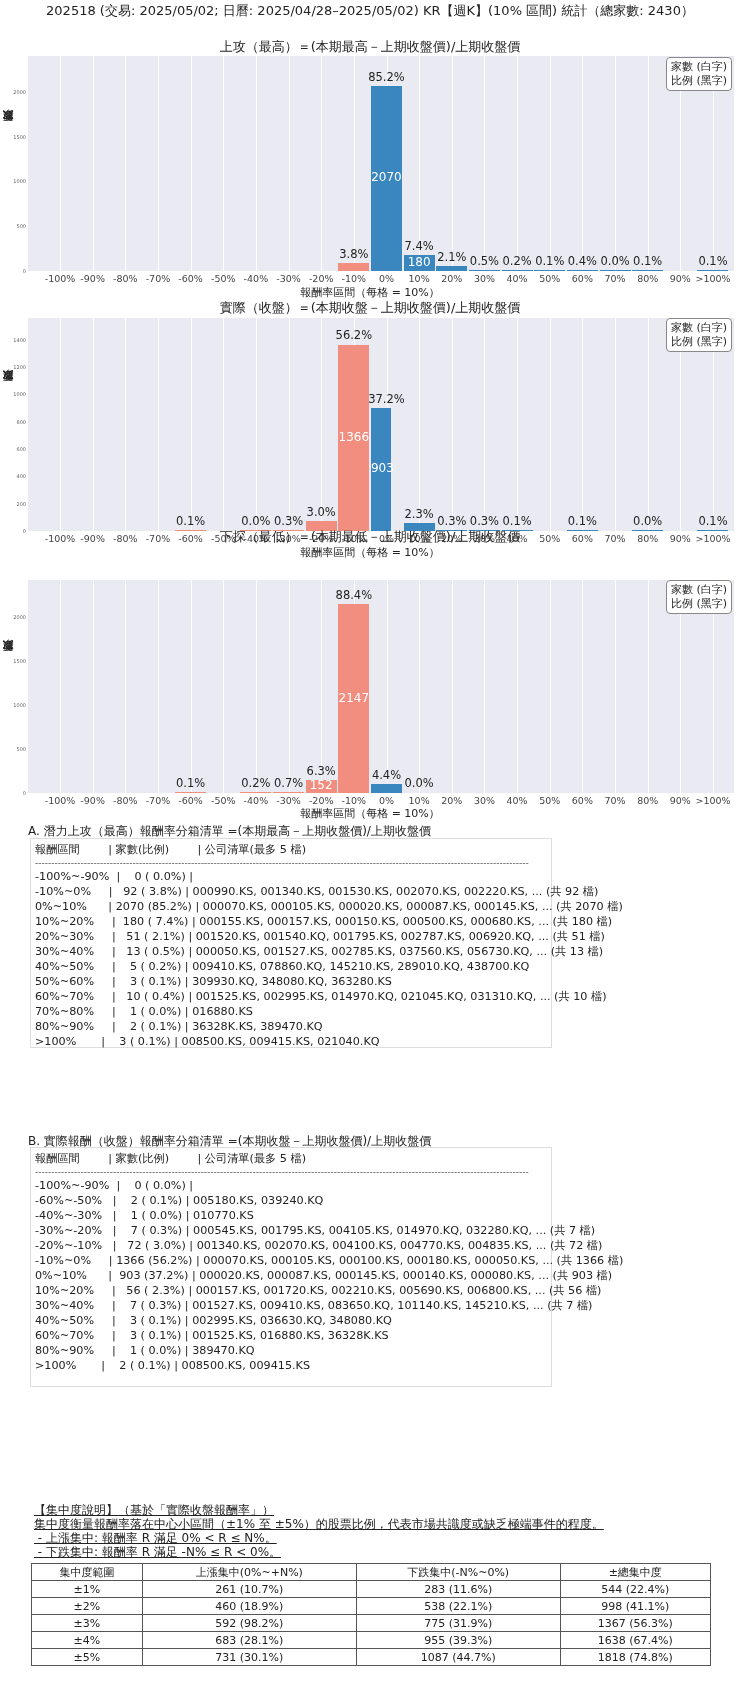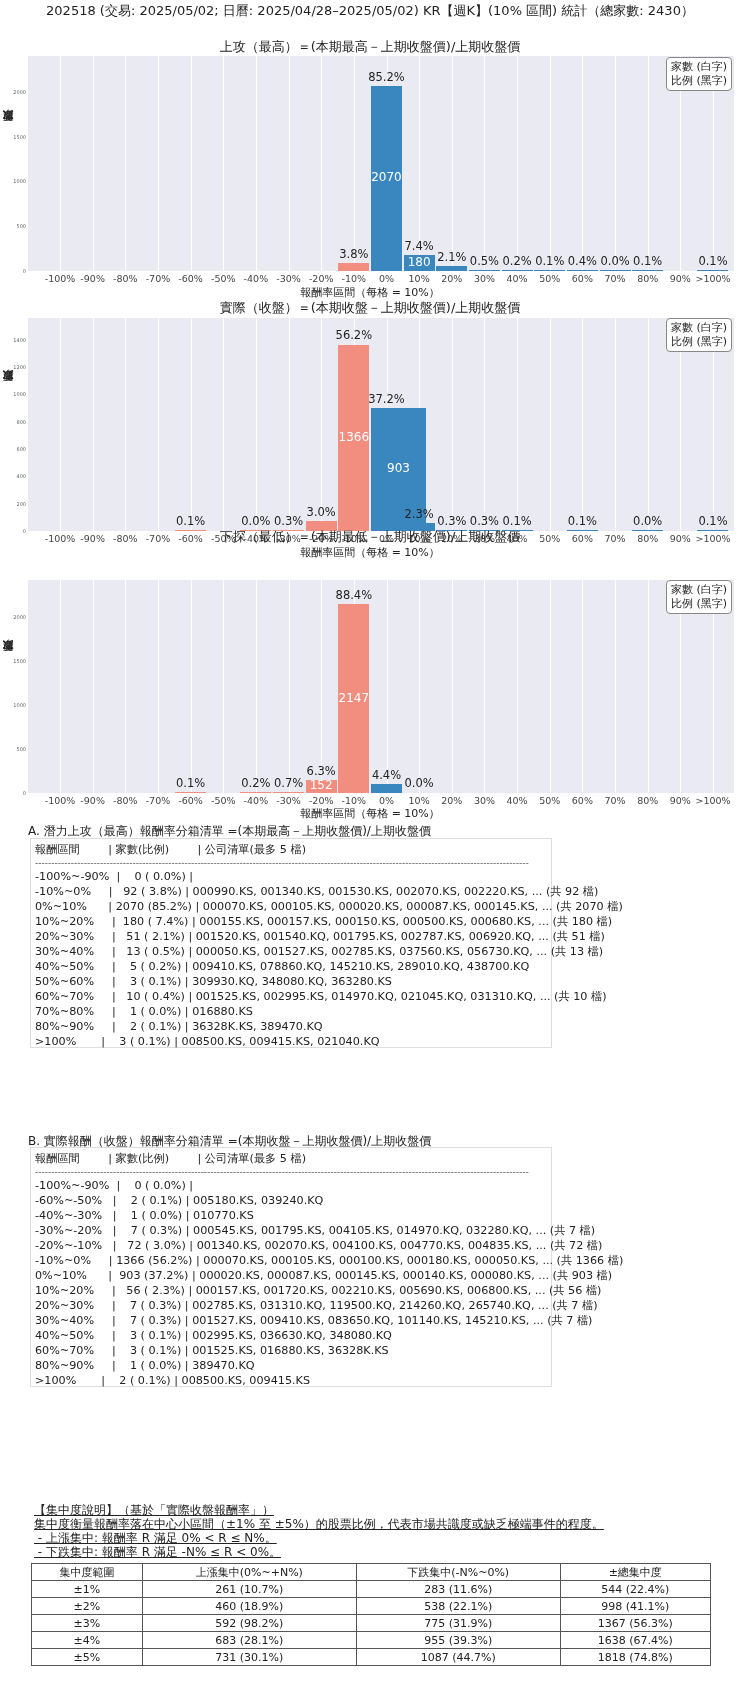--- a/index.html
+++ b/index.html
@@ -146,21 +146,21 @@
       <div class="vgrid" style="left: 619.7px;"></div>
       <div class="vgrid" style="left: 652.35px;"></div>
       <div class="vgrid" style="left: 685px;"></div>
       <div class="bar neg" style="left: 147.075px; width: 31px; height: 1.5px;"></div>
       <div class="bar neg" style="left: 212.375px; width: 31px; height: 1.5px;"></div>
       <div class="bar neg" style="left: 245.025px; width: 31px; height: 1.5px;"></div>
       <div class="bar neg" style="left: 277.675px; width: 31px; height: 9.83077px;"></div>
       <div class="bar neg" style="left: 310.325px; width: 31px; height: 186.512px;">
         <div class="bar-count" style="top: 85.2558px;">1366</div>
       </div>
-      <div class="bar pos" style="left: 342.975px; width: 55px; height: 123.294px; margin-top: 20px;">
+      <div class="bar pos" style="left: 342.975px; width: 20px; height: 123.294px; margin-top: 20px;">
         <div class="bar-count" style="top: 53.6471px;">903</div>
       </div>
       <div class="bar pos" style="left: 375.625px; width: 31px; height: 7.64615px;"></div>
       <div class="bar pos" style="left: 408.275px; width: 31px; height: 1.5px;"></div>
       <div class="bar pos" style="left: 440.925px; width: 31px; height: 1.5px;"></div>
       <div class="bar pos" style="left: 473.575px; width: 31px; height: 1.5px;"></div>
       <div class="bar pos" style="left: 538.875px; width: 31px; height: 1.5px;"></div>
       <div class="bar pos" style="left: 604.175px; width: 31px; height: 1.5px;"></div>
       <div class="bar pos" style="left: 669.475px; width: 31px; height: 1.5px;"></div>
     </div>
@@ -312,21 +312,20 @@
   <div class="row">報酬區間        | 家數(比例)        | 公司清單(最多 5 檔)</div>
   <div class="sep">--------------------------------------------------------------------------------------------------------------------------------------------------------</div>
 <div class="row">-100%~-90%  |    0 ( 0.0%) |</div>
     <div class="row">-60%~-50%   |    2 ( 0.1%) | 005180.KS, 039240.KQ</div>
     <div class="row">-40%~-30%   |    1 ( 0.0%) | 010770.KS</div>
     <div class="row">-30%~-20%   |    7 ( 0.3%) | 000545.KS, 001795.KS, 004105.KS, 014970.KQ, 032280.KQ, ... (共 7 檔)</div>
     <div class="row">-20%~-10%   |   72 ( 3.0%) | 001340.KS, 002070.KS, 004100.KS, 004770.KS, 004835.KS, ... (共 72 檔)</div>
     <div class="row">-10%~0%     | 1366 (56.2%) | 000070.KS, 000105.KS, 000100.KS, 000180.KS, 000050.KS, ... (共 1366 檔)</div>
     <div class="row">0%~10%      |  903 (37.2%) | 000020.KS, 000087.KS, 000145.KS, 000140.KS, 000080.KS, ... (共 903 檔)</div>
     <div class="row">10%~20%     |   56 ( 2.3%) | 000157.KS, 001720.KS, 002210.KS, 005690.KS, 006800.KS, ... (共 56 檔)</div>
-    <div class="row">20%~30%     |    7 ( 0.3%) | 002785.KS, 031310.KQ, 119500.KQ, 214260.KQ, 265740.KQ, ... (共 7 檔)</div>
     <div class="row">30%~40%     |    7 ( 0.3%) | 001527.KS, 009410.KS, 083650.KQ, 101140.KS, 145210.KS, ... (共 7 檔)</div>
     <div class="row">40%~50%     |    3 ( 0.1%) | 002995.KS, 036630.KQ, 348080.KQ</div>
     <div class="row">60%~70%     |    3 ( 0.1%) | 001525.KS, 016880.KS, 36328K.KS</div>
     <div class="row">80%~90%     |    1 ( 0.0%) | 389470.KQ</div>
     <div class="row">&gt;100%       |    2 ( 0.1%) | 008500.KS, 009415.KS</div>
   </div>
 
 <div class="notes">
   <div>【集中度說明】（基於「實際收盤報酬率」）</div>
   <div>集中度衡量報酬率落在中心小區間（±1% 至 ±5%）的股票比例，代表市場共識度或缺乏極端事件的程度。</div>

